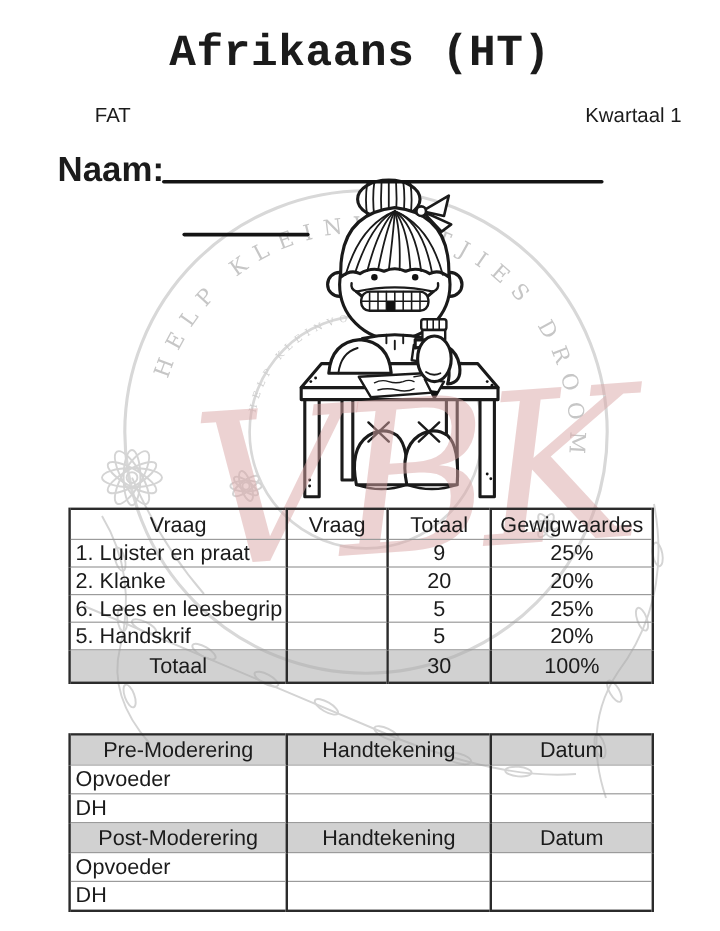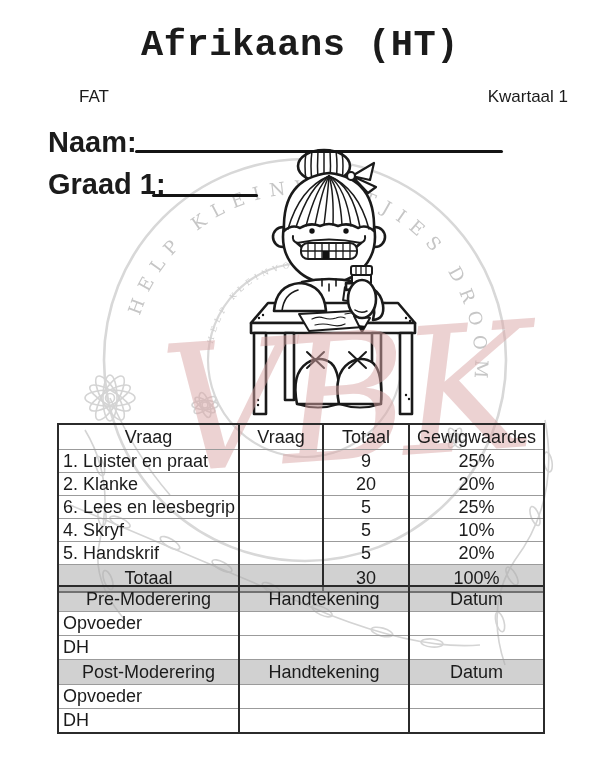--- a/index.html
+++ b/index.html
@@ -23,21 +23,21 @@
     position:absolute; border-collapse:collapse; table-layout:fixed;
     width:486px; left:57px; z-index:4; font-size:18px; background:transparent;
     border:2px solid #2b2b2b;
   }
   table.doc td {
     border-left:2px solid #2b2b2b; border-right:2px solid #2b2b2b;
     border-top:1px solid #9b9b9b; border-bottom:1px solid #9b9b9b;
     padding:0 4px; overflow:hidden; white-space:nowrap;
   }
   table.marks  { top:423px; }
-  table.modera { top:585px;border-radius:21px; }
+  table.modera { top:611px;border-radius:21px; }
   td.c { text-align:center; }
   td.l { text-align:left; }
   tr.gray td { background:rgba(172,172,172,0.55); }
   tr.h24 td { height:24px;margin-top:31px; }
   tr.h22 td { height:22px; }
   tr.h23 td { height:23px;margin-left:30px; }
   tr.h26 td { height:26px; }
 
   svg { display:block; }
   .wm-layer   { left:0; top:0; z-index:0; }
@@ -262,21 +262,20 @@
     <text x="162" y="462" font-size="175" font-style="italic" font-family="DejaVu Serif, serif" fill="#d9a6a6" fill-opacity="0.5" letter-spacing="-8" transform="rotate(-4 300 400)">VBK</text>
   </svg>
 
   <div class="abs title">Afrikaans (HT)</div>
   <div class="abs meta meta-left">FAT</div>
   <div class="abs meta meta-right">Kwartaal 1</div>
 
   <div class="abs field-label" style="top:126px;">Naam:</div>
   <div class="abs fill-line" style="left:135px; top:150px; width:368px;"></div>
 
-  <div class="abs field-label" style="top:168px;">Graad 1:</div>
   <div class="abs fill-line" style="left:152px; top:194px; width:106px;"></div>
 
   <table class="doc marks">
     <colgroup>
         <col style="width:181px">
         <col style="width:84px">
         <col style="width:86px">
         <col style="width:135px">
       </colgroup>
     <tbody>
@@ -298,26 +297,20 @@
       <td class="c">20</td>
       <td class="c">20%</td>
     </tr>
     <tr class="h22">
       <td class="l">6. Lees en leesbegrip</td>
       <td class="c"></td>
       <td class="c">5</td>
       <td class="c">25%</td>
     </tr>
     <tr class="h22">
-      <td class="l">4. Skryf</td>
-      <td class="c"></td>
-      <td class="c">5</td>
-      <td class="c">10%</td>
-    </tr>
-    <tr class="h22">
       <td class="l">5. Handskrif</td>
       <td class="c"></td>
       <td class="c">5</td>
       <td class="c">20%</td>
     </tr>
     <tr class="gray h26">
       <td class="c">Totaal</td>
       <td class="c"></td>
       <td class="c">30</td>
       <td class="c">100%</td>

